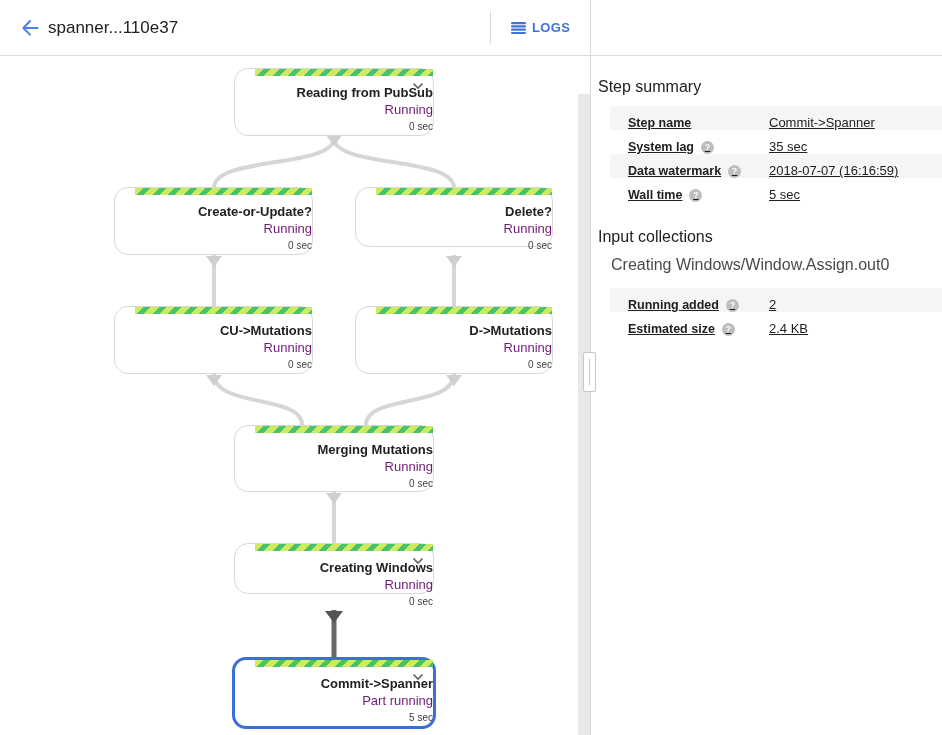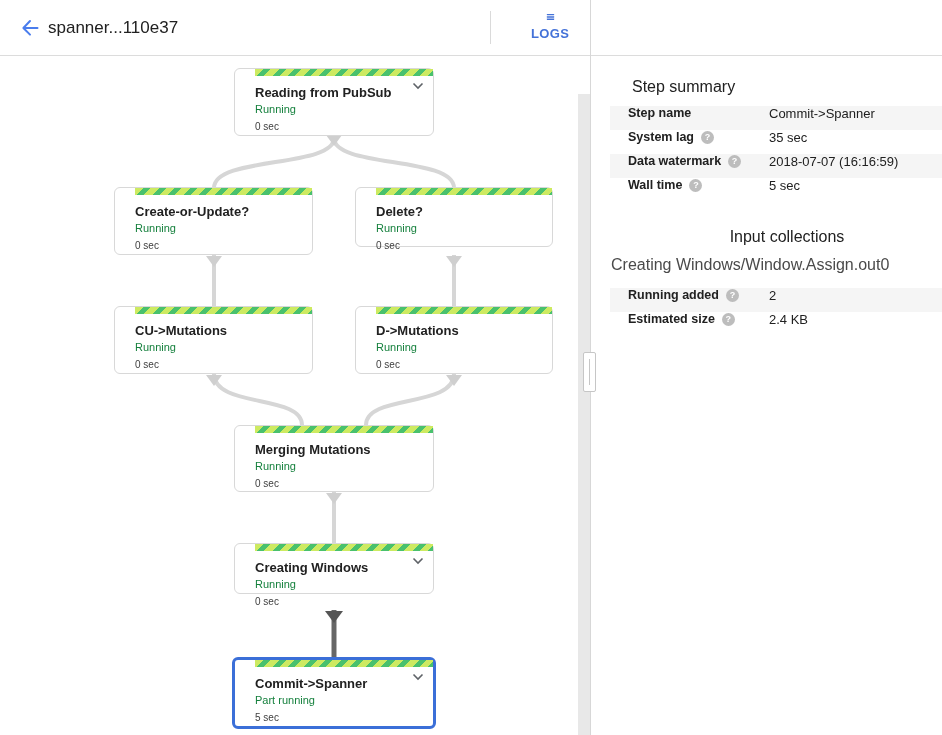--- a/index.html
+++ b/index.html
@@ -23,45 +23,45 @@
   .topbar-title {
     position: absolute; left: 48px; top: 0; height: 55px;
     display: flex; align-items: center;
     font-size: 17px; color: #212121;
   }
   .topbar-divider {
     position: absolute; left: 490px; top: 11px; width: 1px; height: 33px;
     background: #dadada;
   }
   .logs-btn {
-    position: absolute; left: 523px; top: 0; height: 55px; padding: 14px 8px;
+    position: absolute; left: 503px; top: 0; height: 55px; padding: 14px 8px;
     display: flex; align-items: center; gap: 6px; cursor: pointer;
-    color: #4472d8; font-size: 13px; font-weight: bold; letter-spacing: 0.4px; flex-direction: column;
+    color: #4472d8; font-size: 13px; font-weight: bold; letter-spacing: 0.4px;
   }
 
   
   .graph-panel {
     position: absolute; left: 0; top: 56px; width: 591px; height: 679px;
     background: #fff; overflow: hidden;
   }
   .edges-svg { position: absolute; left: 0; top: 0; pointer-events: none; }
 
   .node {
     position: absolute; background: #fff; border: 1px solid #d8d8d8;
-    border-radius: 6px; text-align: left; cursor: pointer; padding-left: 20px;
+    border-radius: 14px; text-align: right; cursor: pointer; padding-left: 20px;
   }
   .node.selected { border: 3px solid #3b6fd8; }
   .stripe {
     height: 7px; margin: 0;
     background: repeating-linear-gradient(135deg,
       #cdea61 0px, #cdea61 6px, #49c16d 6px, #49c16d 11px);
   }
   .node.selected .stripe { height: 7px; }
   .node-title { margin-top: 8px; font-size: 13px; font-weight: bold; line-height: 17px; color: #212121; }
-  .node-status { font-size: 11px; line-height: 17px; color: #15803d; }
+  .node-status { font-size: 13px; line-height: 17px; color: #701a75; }
   .node-time { font-size: 10px; line-height: 17px; color: #404040; }
   .chev {
     position: absolute; top: 13px; right: 9px; width: 12px; height: 8px; cursor: pointer;
   }
 
   
   .scroll-strip {
     position: absolute; left: 578px; top: 94px; width: 13px; height: 641px;
     background: #e8e8e8;
   }
@@ -84,28 +84,29 @@
   .side-header {
     height: 56px; border-bottom: 1px solid #dcdcdc;
     display: flex; align-items: center;
   }
   .close-btn {
     margin-left: 18px; width: 28px; height: 28px;
     display: flex; align-items: center; justify-content: center; cursor: pointer;
   }
   .side-title { margin-left: 17px; font-size: 18px; color: #333; }
 
-  .section-heading { margin: 22px 0 10px 41px; font-size: 16px; color: #212121; }
-  .section-heading.second { margin-top: 26px; text-align: center; }
+  .section-heading { margin: 22px 0 10px 7px; font-size: 16px; color: #212121; }
+  .section-heading.second { margin-top: 26px; }
   .collection-name { margin: 2px 0 14px 20px; font-size: 16px; color: #4a4a4a; }
 
   .kv-table { width: 100%; }
   .kv-row {
-    margin-left: 19px; height: 24px; display: flex; align-items: flex-start;
+    margin-left: 19px; height: 24px; display: flex; align-items: flex-end;
     font-size: 13px;
+    text-decoration: underline;
   }
   .kv-row.alt { background: #f5f5f5; }
   .kv-label {
     width: 159px; padding-left: 18px; display: flex; align-items: center;
     font-size: 12.5px; font-weight: bold; color: #212121;
   }
   .kv-value { color: #212121; }
   .help-icon {
     display: inline-block; width: 13px; height: 13px; margin-left: 7px;
     background: #bdbdbd; color: #fff; border-radius: 50%;

